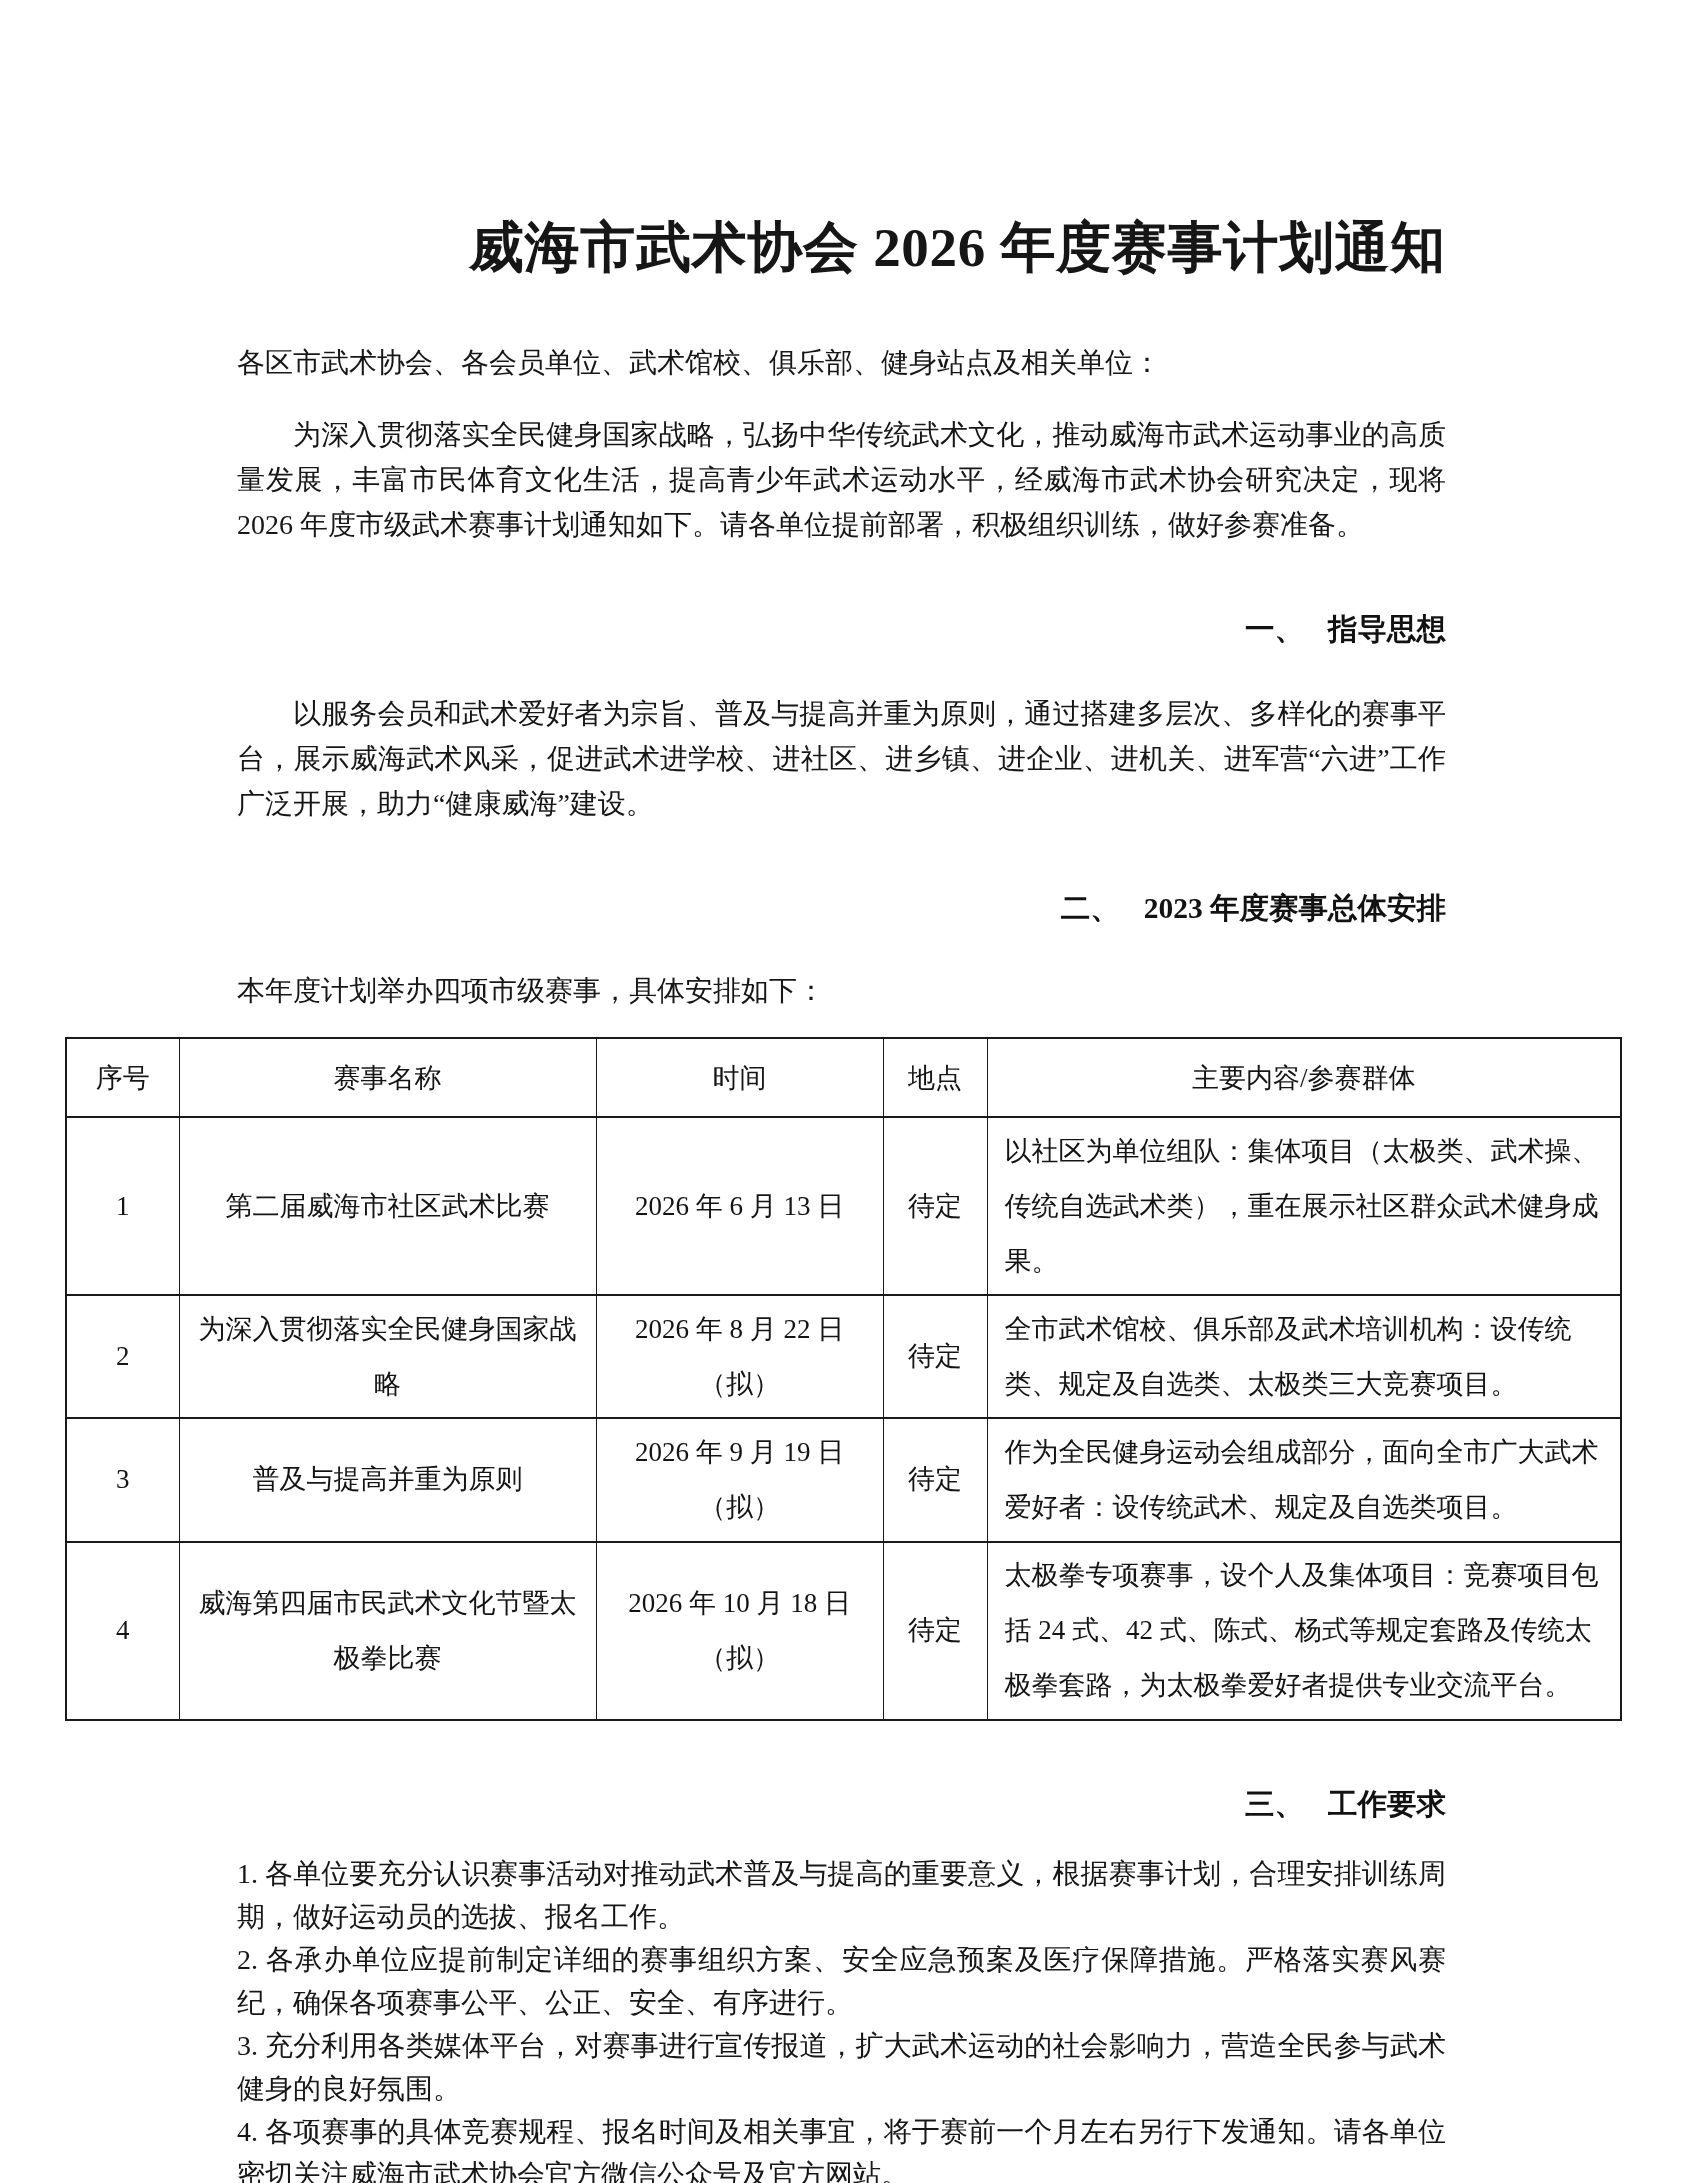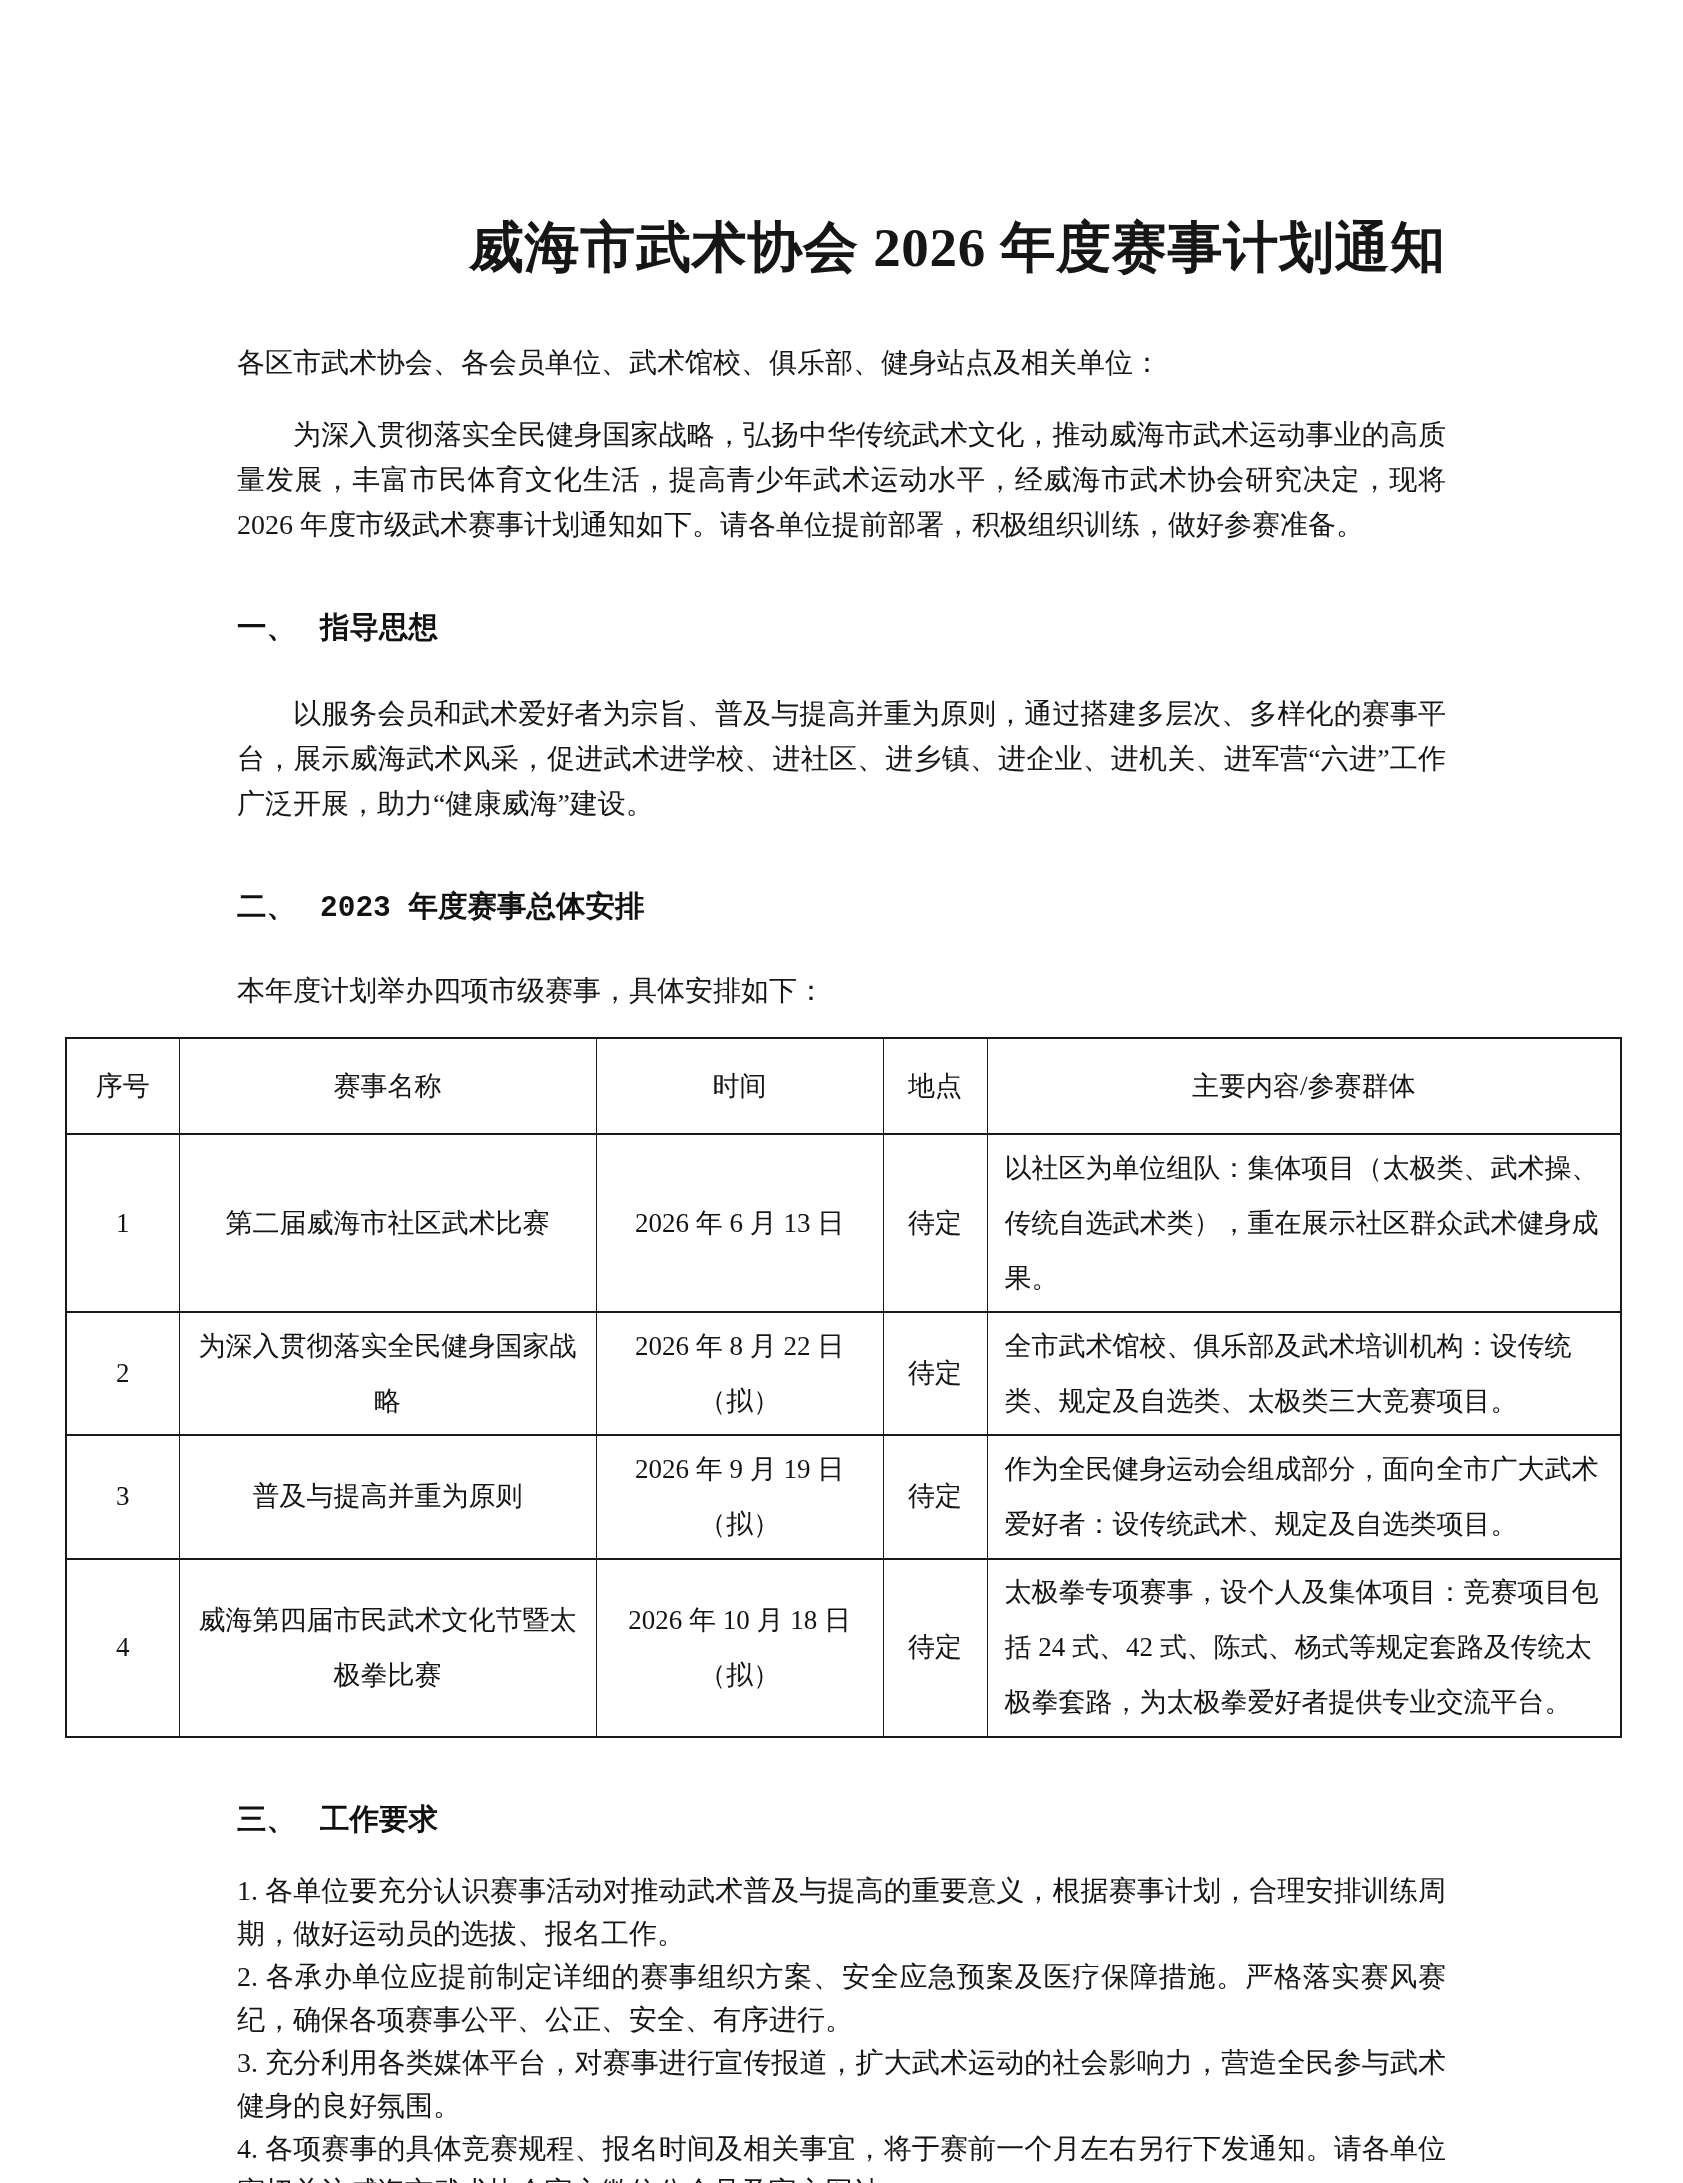--- a/index.html
+++ b/index.html
@@ -32,25 +32,26 @@
     line-height: 45px;
     text-align: justify;
   }
   p { margin: 0; }
   .salutation { margin-top: 52px; }
   .intro { margin-top: 27px; text-indent: 2em; }
 
   h2.sec-heading {
     margin: 59px 0 0 237px;
     width: 1209px;
-    font-family: Liberation Mono, monospace;
+    font-family: Liberation Serif, serif;
     font-size: 29.5px;
     line-height: 46px;
     font-weight: 700;
     color: #121212;
+    text-align: right;
   }
   h2 .h-num { display: inline-block; }
   h2 .h-text { display: inline-block; margin-left: 24px; }
 
   .sec-body { margin-top: 39px; text-indent: 2em; }
   .lead { margin-top: 37px; }
 
   table.schedule {
     margin: 24px 0 0 65px;
     width: 1555px;
@@ -61,21 +62,21 @@
   .schedule th, .schedule td {
     border: 1.4px solid #1a1a1a;
     border-top-width: 2.8px;
     border-bottom-width: 2.8px;
     font-size: 27px;
     color: #141414;
     vertical-align: middle;
     padding: 2.8px 5.6px;
   }
   .schedule th {
-    height: 96px;
+    height: 79px;
     font-weight: 500;
     text-align: center;
     line-height: 34px;
   }
   .schedule td { line-height: 55px; }
   .schedule td.c { text-align: center; }
   .schedule td.content { text-align: left; padding: 5.6px 17px; }
   tr.r1 td { height: 157px; }
   tr.r2 td { height: 108px; }
   tr.r3 td { height: 108px; }

